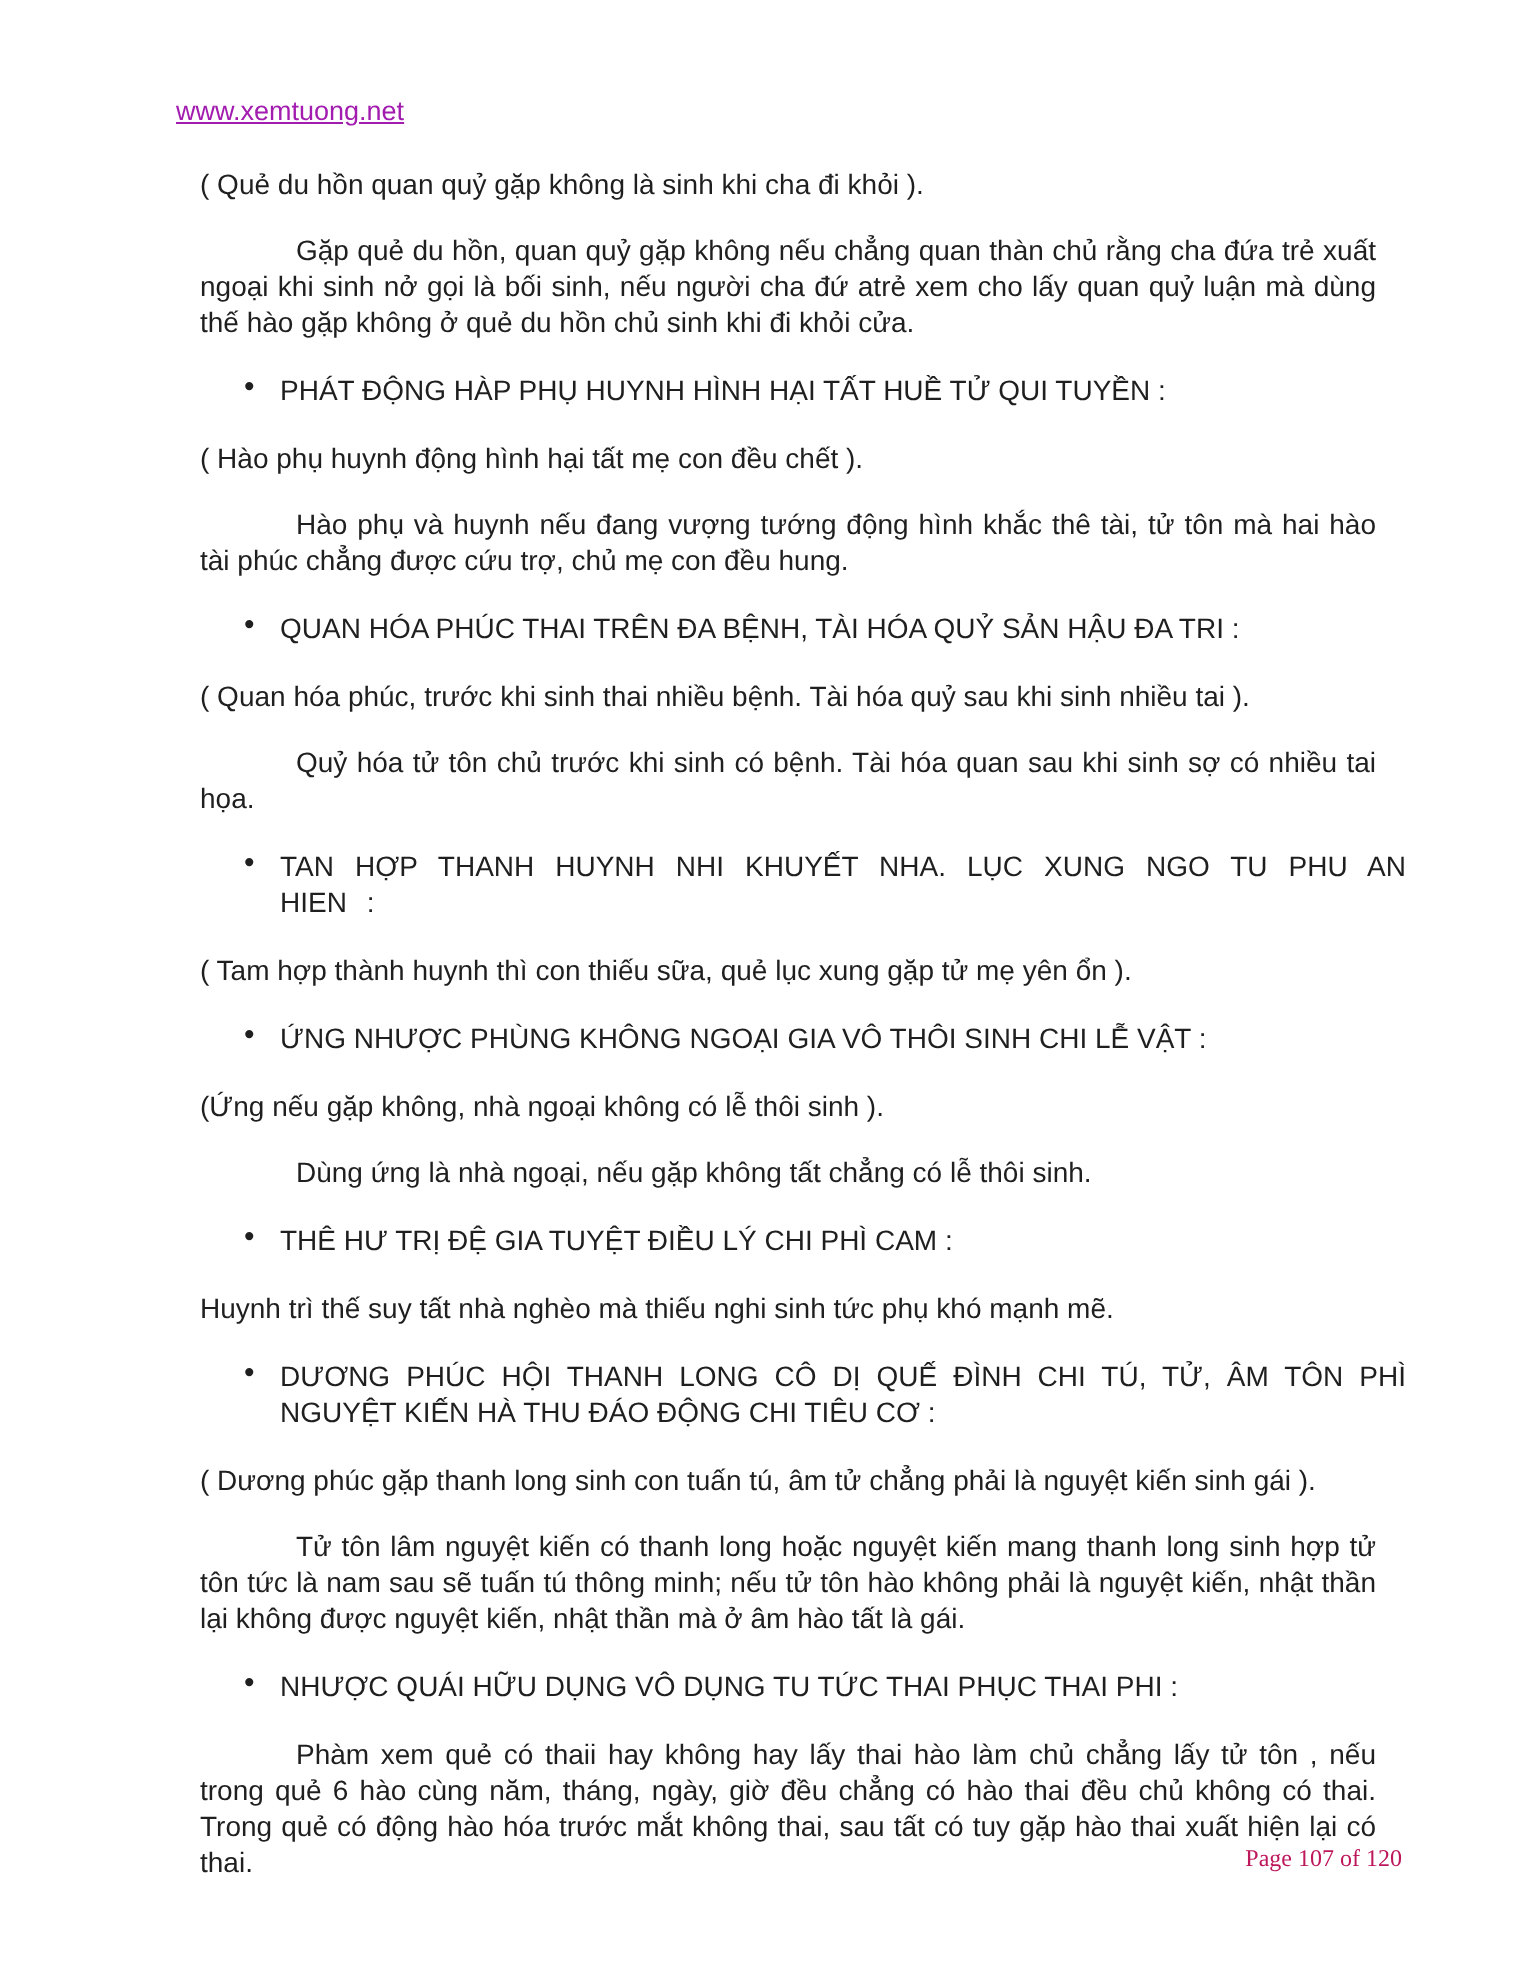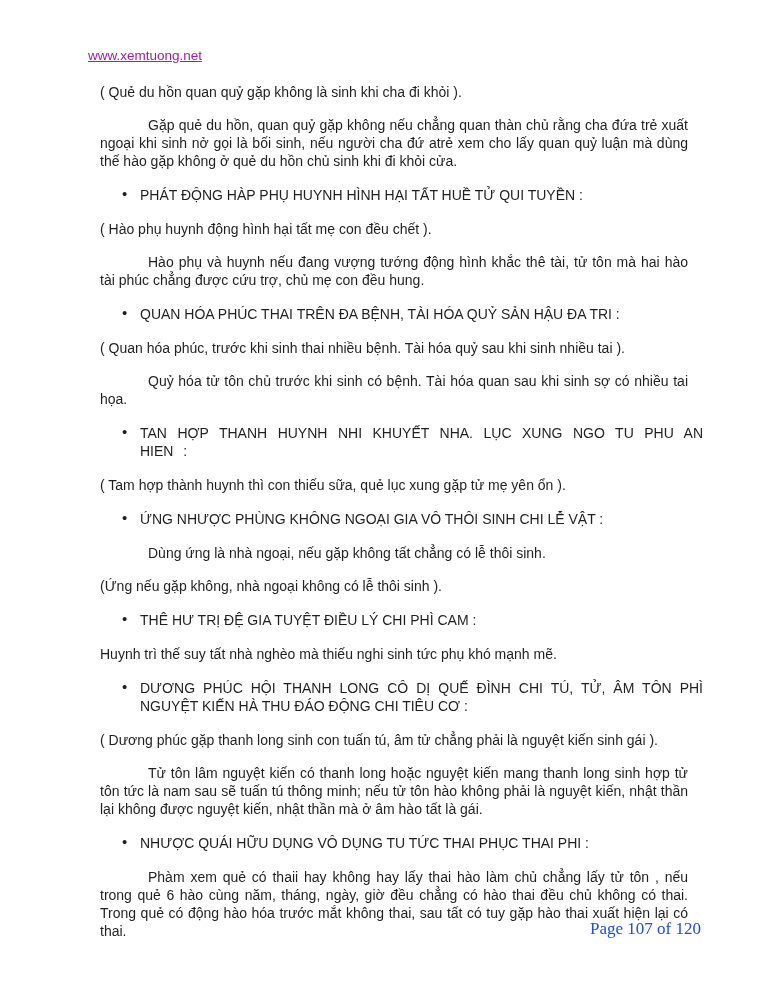--- a/index.html
+++ b/index.html
@@ -49,44 +49,44 @@
   .heading .heading-text {
     text-underline-offset: 3px;
   }
   .heading.no-underline .heading-text { text-decoration: none; }
   .heading.spread .heading-text { word-spacing: 6px; }
   .page-footer {
     position: absolute;
     top: 920px;
     right: 64px;
     font-family: "Liberation Serif", serif;
-    font-size: 17px;
-    color: #1d4ed8;
+    font-size: 12px;
+    color: #be185d;
   }
 </style>
 </head>
 <body>
 
 <div class="page">
   <div class="site-header">www.xemtuong.net</div>
 
   <div class="doc">
       <p class="para">( Quẻ du hồn quan quỷ gặp không là sinh khi cha đi  khỏi ).</p>
       <p class="para indent">Gặp quẻ du hồn, quan quỷ gặp không nếu chẳng quan thàn chủ rằng cha đứa trẻ xuất ngoại khi sinh nở gọi là bối sinh, nếu người cha đứ atrẻ xem cho lấy quan quỷ luận mà dùng thế hào gặp không ở quẻ du hồn chủ sinh khi đi khỏi cửa.</p>
       <div class="heading"><span class="bullet">•</span><span class="heading-text">PHÁT ĐỘNG HÀP PHỤ HUYNH HÌNH HẠI TẤT HUỀ TỬ QUI TUYỀN :</span></div>
       <p class="para">( Hào  phụ huynh động hình hại tất mẹ con đều chết ).</p>
       <p class="para indent">Hào phụ và huynh nếu đang vượng tướng động hình khắc thê tài, tử tôn mà hai hào tài phúc chẳng được cứu trợ, chủ mẹ con đều hung.</p>
       <div class="heading"><span class="bullet">•</span><span class="heading-text">QUAN HÓA PHÚC THAI TRÊN ĐA BỆNH, TÀI HÓA QUỶ SẢN HẬU ĐA TRI :</span></div>
       <p class="para">( Quan hóa phúc, trước khi sinh thai nhiều bệnh. Tài hóa quỷ sau khi sinh nhiều tai ).</p>
       <p class="para indent">Quỷ hóa tử tôn chủ trước khi sinh có bệnh. Tài hóa quan sau khi sinh sợ có nhiều tai họa.</p>
       <div class="heading no-underline spread"><span class="bullet">•</span><span class="heading-text">TAN HỢP THANH HUYNH NHI KHUYẾT NHA. LỤC XUNG NGO TU PHU AN HIEN :</span></div>
       <p class="para">( Tam hợp thành huynh thì con thiếu sữa, quẻ lục xung gặp tử mẹ yên ổn ).</p>
       <div class="heading"><span class="bullet">•</span><span class="heading-text">ỨNG NHƯỢC PHÙNG KHÔNG NGOẠI GIA VÔ THÔI SINH CHI LỄ VẬT :</span></div>
+      <p class="para">(Ứng nếu gặp không, nhà ngoại không có lễ thôi sinh ).</p>
       <p class="para indent">Dùng ứng là nhà ngoại, nếu gặp không tất chẳng có lễ thôi sinh.</p>
-      <p class="para">(Ứng nếu gặp không, nhà ngoại không có lễ thôi sinh ).</p>
       <div class="heading"><span class="bullet">•</span><span class="heading-text">THÊ HƯ TRỊ ĐỆ GIA TUYỆT ĐIỀU LÝ CHI PHÌ CAM :</span></div>
       <p class="para">Huynh trì thế suy tất nhà nghèo mà thiếu nghi sinh tức phụ khó mạnh mẽ.</p>
       <div class="heading"><span class="bullet">•</span><span class="heading-text">DƯƠNG PHÚC HỘI THANH LONG CÔ DỊ QUẾ ĐÌNH CHI TÚ, TỬ, ÂM TÔN PHÌ NGUYỆT KIẾN HÀ THU ĐÁO ĐỘNG CHI TIÊU CƠ :</span></div>
       <p class="para">( Dương phúc gặp thanh long sinh con tuấn tú, âm tử chẳng phải là nguyệt kiến sinh gái ).</p>
       <p class="para indent">Tử tôn lâm nguyệt kiến có thanh long hoặc nguyệt kiến mang thanh long sinh hợp tử tôn tức là nam sau sẽ tuấn tú thông minh; nếu tử tôn hào không phải là nguyệt kiến, nhật thần lại không được nguyệt kiến, nhật thần mà ở âm hào tất là gái.</p>
       <div class="heading"><span class="bullet">•</span><span class="heading-text">NHƯỢC QUÁI HỮU DỤNG VÔ DỤNG TU TỨC THAI PHỤC THAI PHI :</span></div>
       <p class="para indent">Phàm xem quẻ có thaii hay không hay lấy thai hào làm chủ chẳng lấy tử tôn , nếu trong quẻ 6 hào cùng năm, tháng, ngày, giờ đều chẳng có hào thai đều chủ không có thai. Trong quẻ có động hào hóa trước mắt không thai, sau tất có tuy gặp hào thai xuất hiện lại có thai.</p>
     </div>
 
   <div class="page-footer">Page 107 of 120</div>

